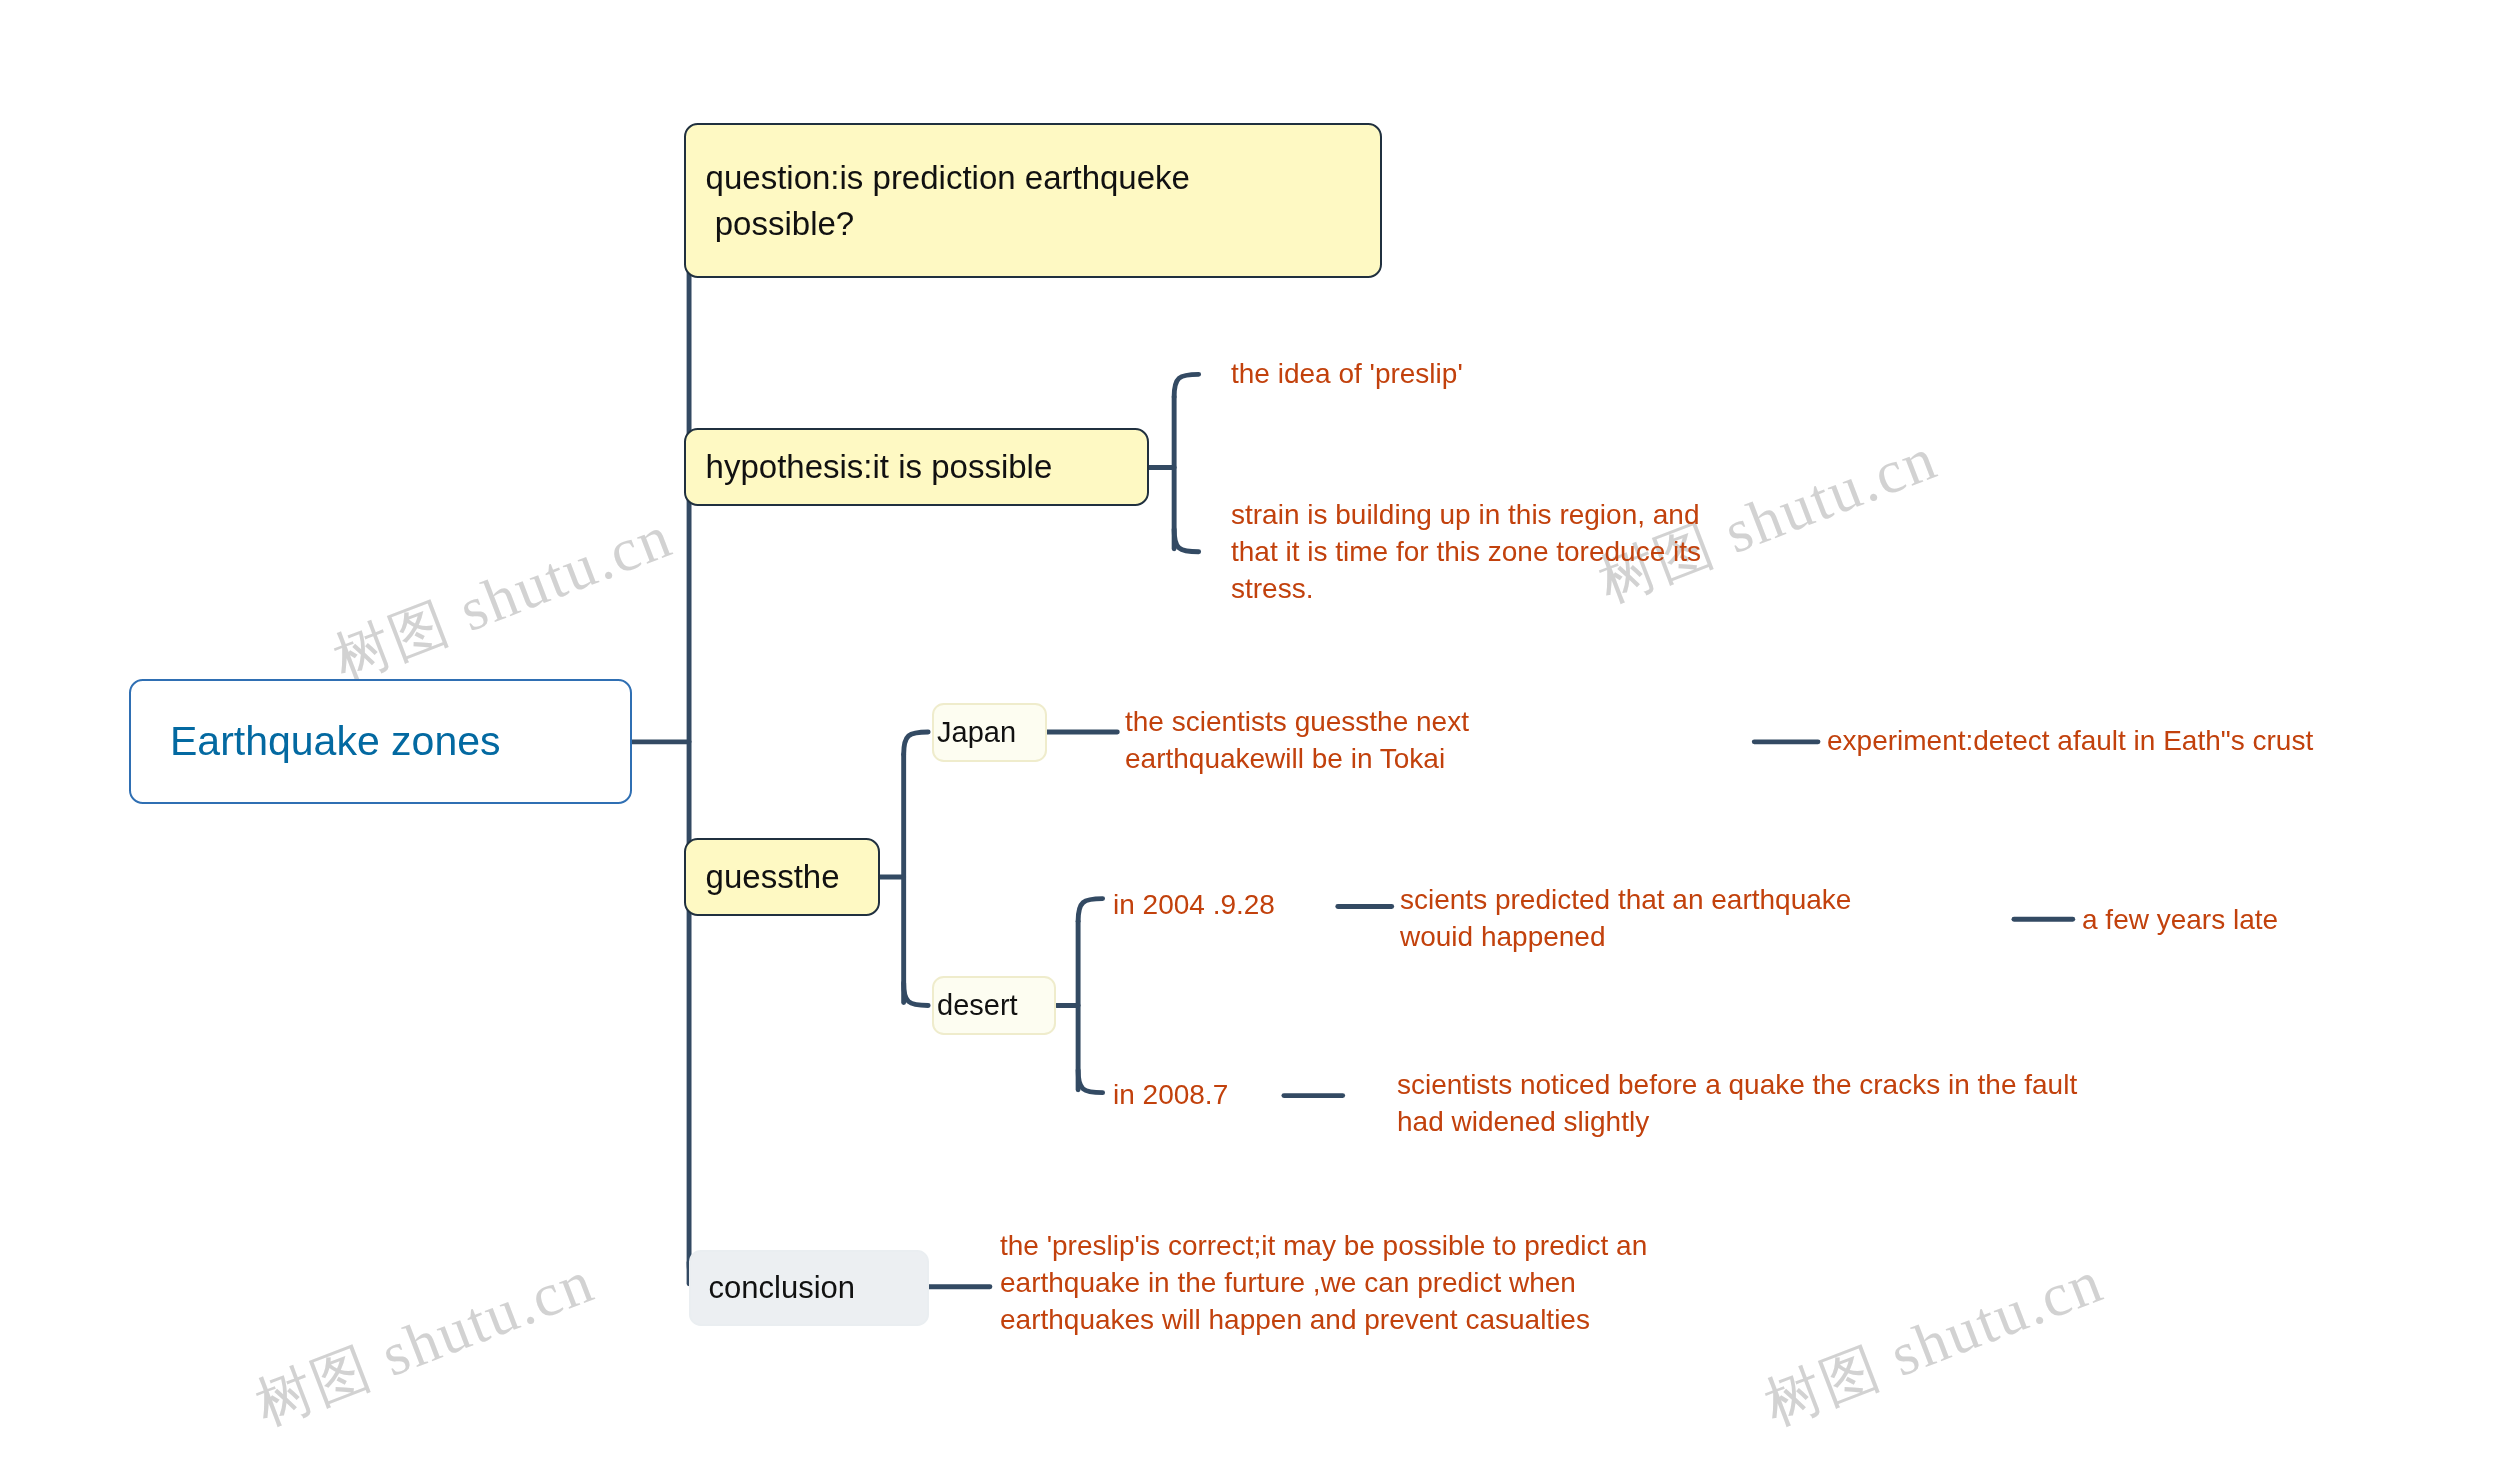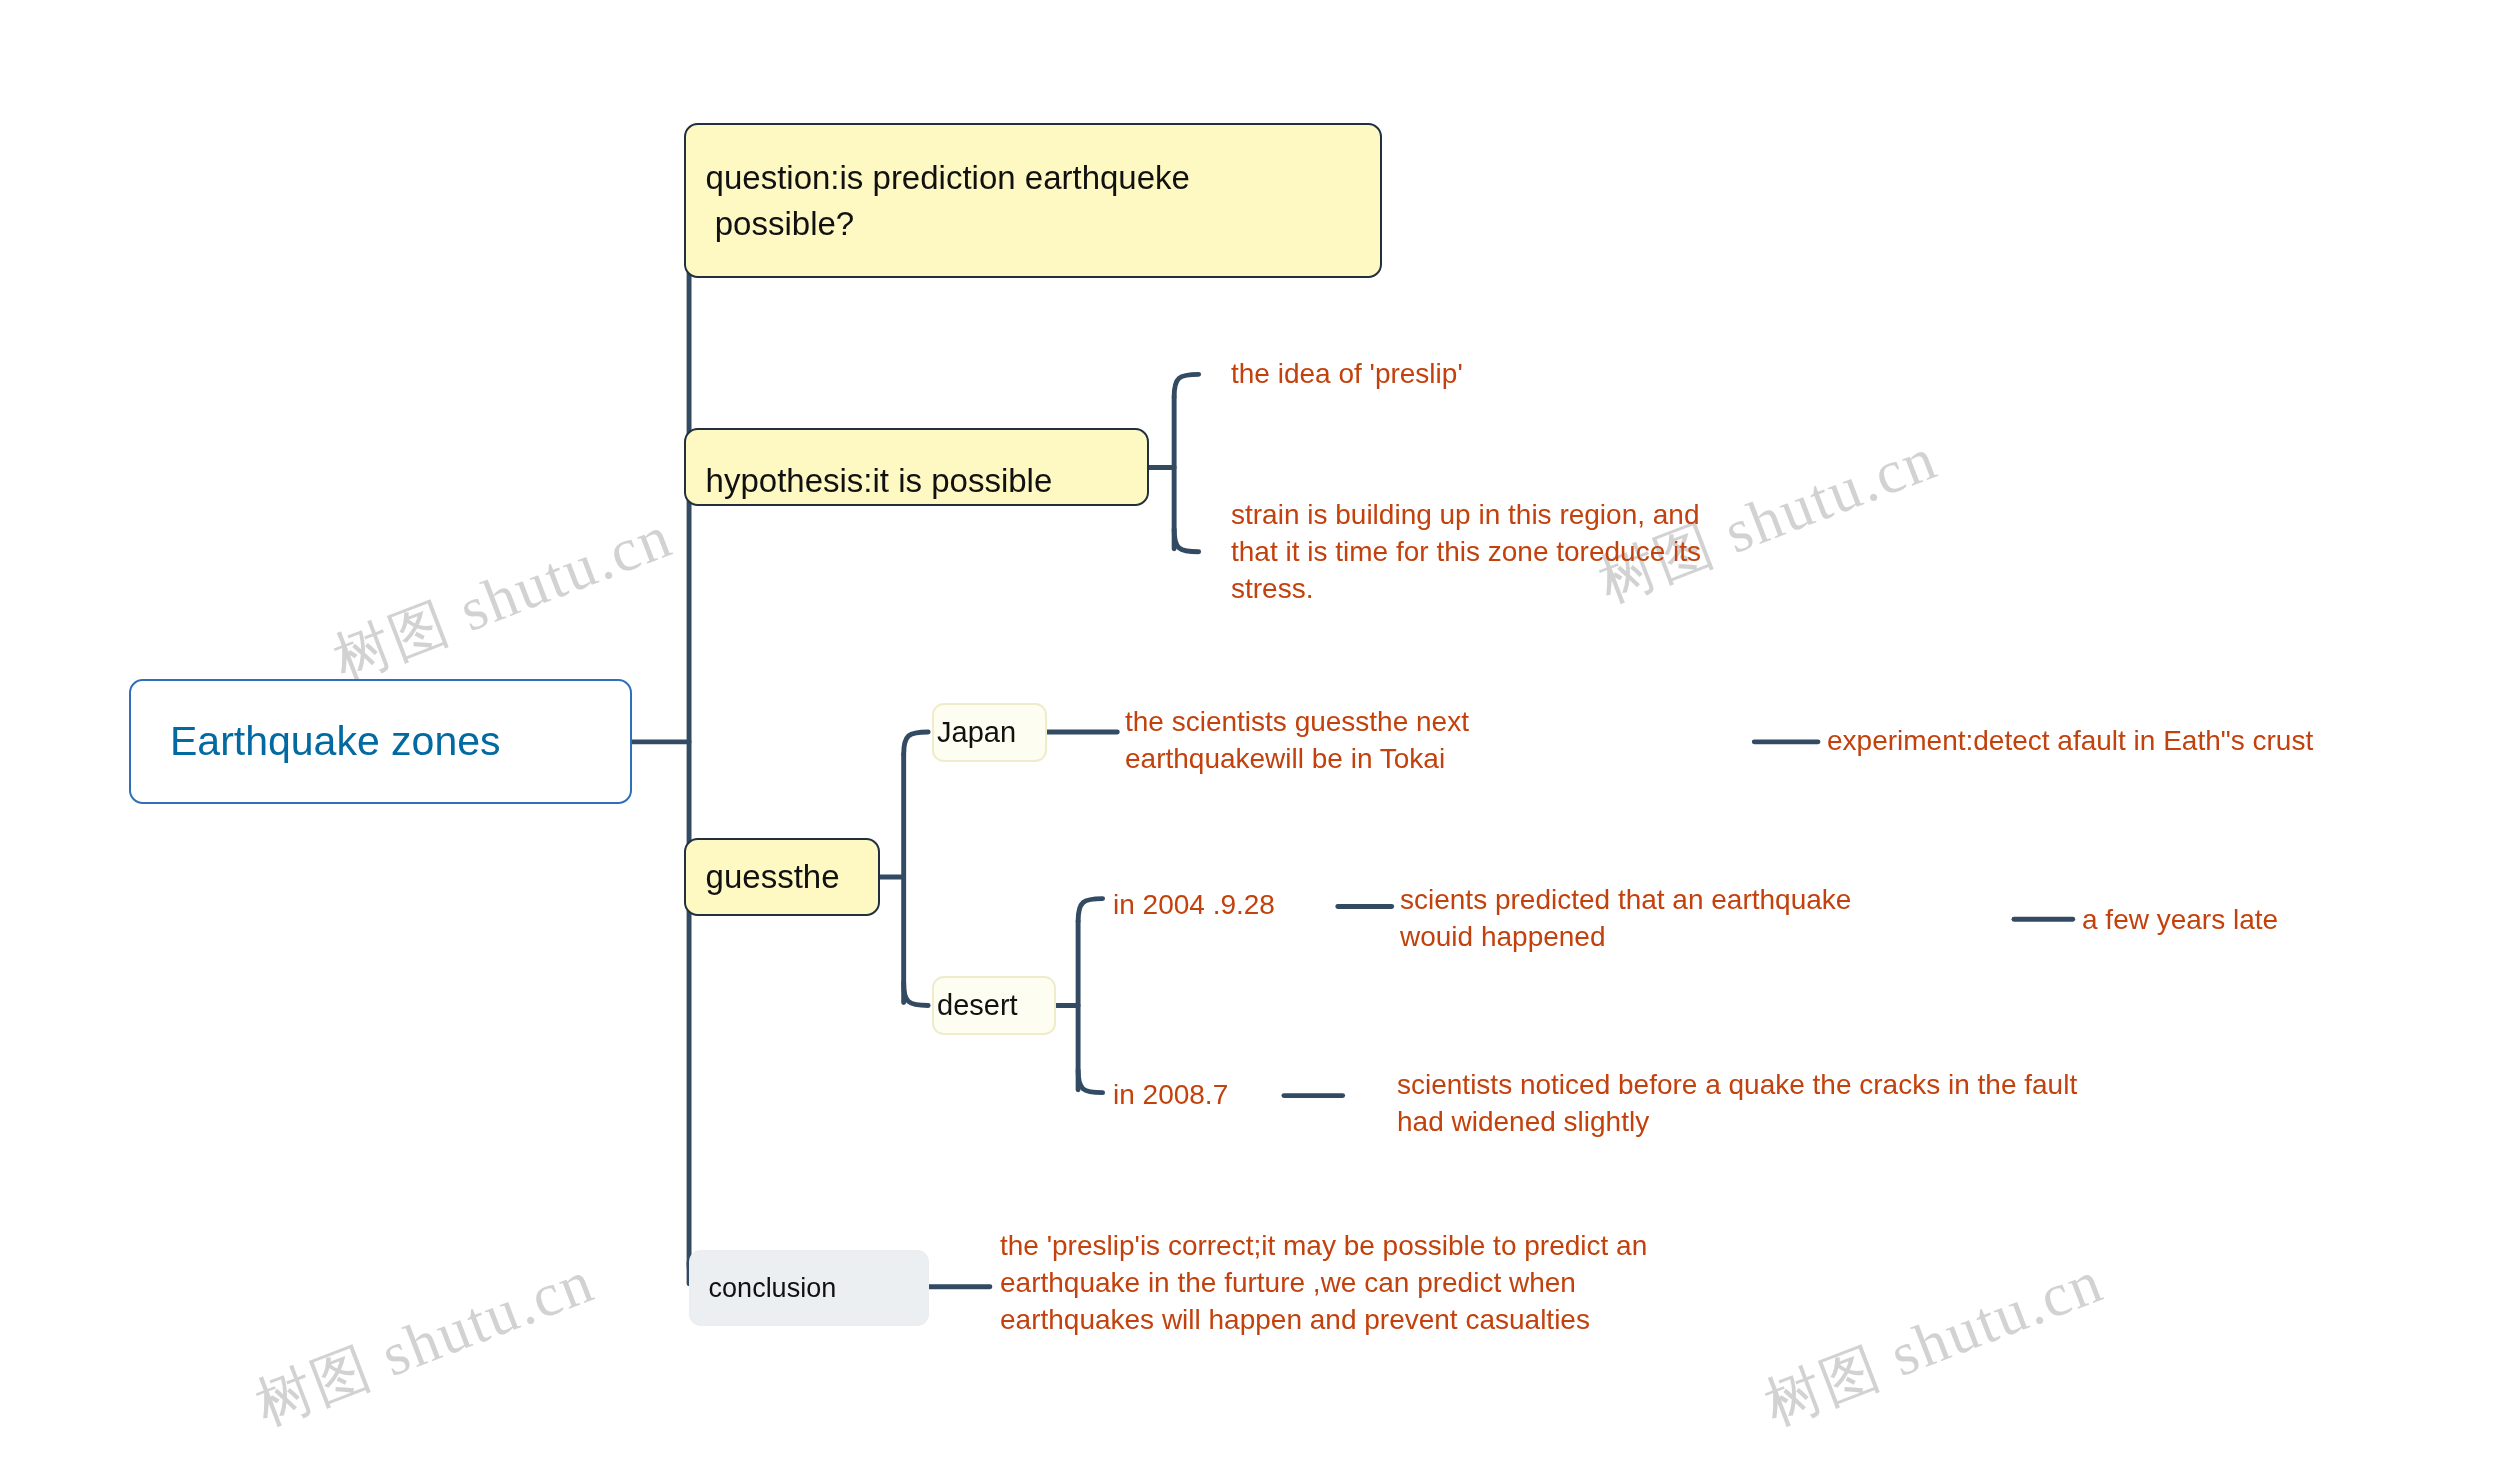--- a/index.html
+++ b/index.html
@@ -91,21 +91,21 @@
     background: #fdfdf1;
     font-size: 29px;
     color: #111111;
     padding: 0 3px;
   }
 
   .node-grey {
     border: 2.5px solid #eaeef1;
     border-radius: 11.8px;
     background: #eceff2;
-    font-size: 27px;
+    font-size: 31px;
     color: #111111;
     padding: 0 17.6px;
   }
 
   .node-plain {
     background: transparent;
     border: none;
     font-size: 28px;
     color: #c2410c;
     line-height: 1.32;
@@ -178,21 +178,21 @@
 
   <div class="node node-root" style="left:129px; top:679px; width:503px; height:125px;">
     <span class="txt">Earthquake zones</span>
   </div>
 
   <div class="node node-box" style="left:684px; top:123px; width:698px; height:155px;">
     <span class="txt">question:is prediction earthqueke
  possible?</span>
   </div>
 
-  <div class="node node-box" style="left:684px; top:428px; width:465px; height:78px;align-items:flex-end;">
+  <div class="node node-box" style="left:684px; top:428px; width:465px; height:78px;">
     <span class="txt">hypothesis:it is possible</span>
   </div>
 
   <div class="node node-plain" style="left:1231px; top:348px; width:412px; height:53px;">
     <span class="txt">the idea of 'preslip'</span>
   </div>
 
   <div class="node node-plain" style="left:1231px; top:490px; width:598px; height:125px;">
     <span class="txt">strain is building up in this region, and
 that it is time for this zone toreduce its

